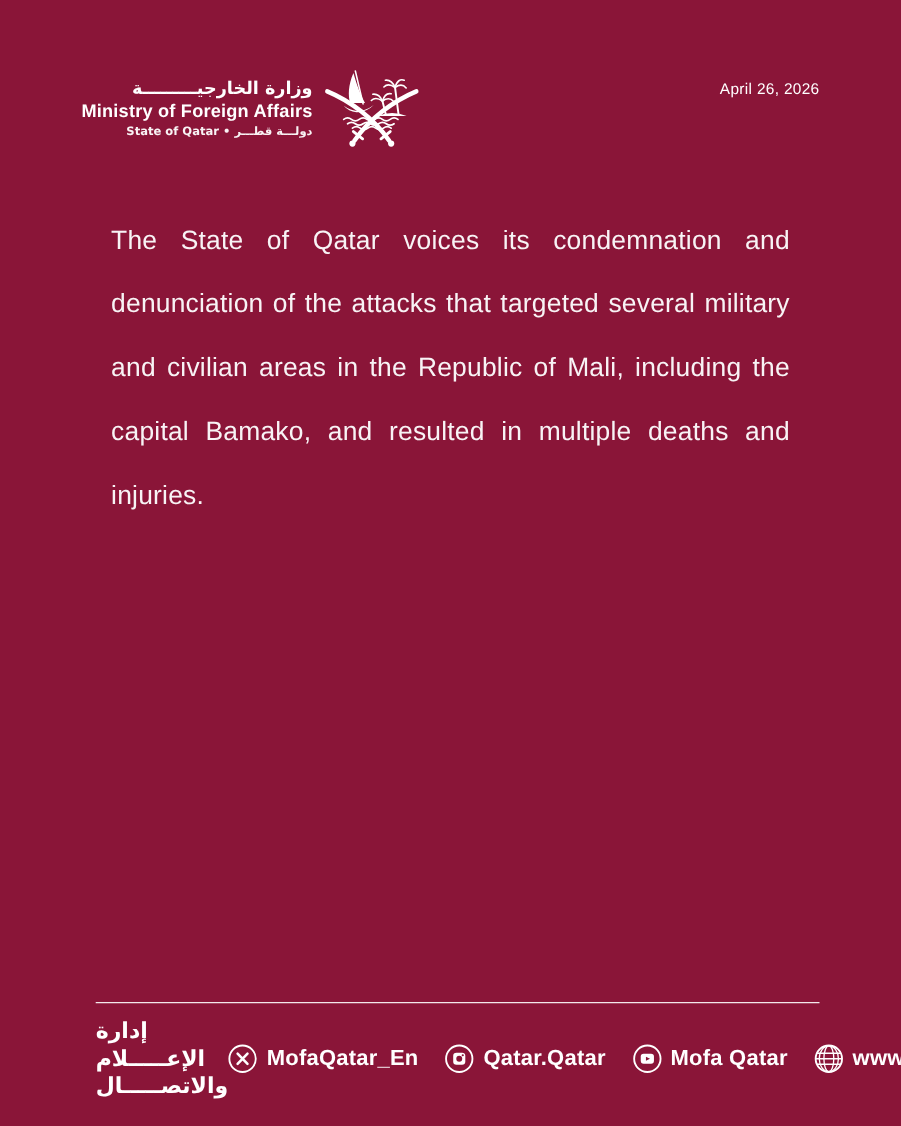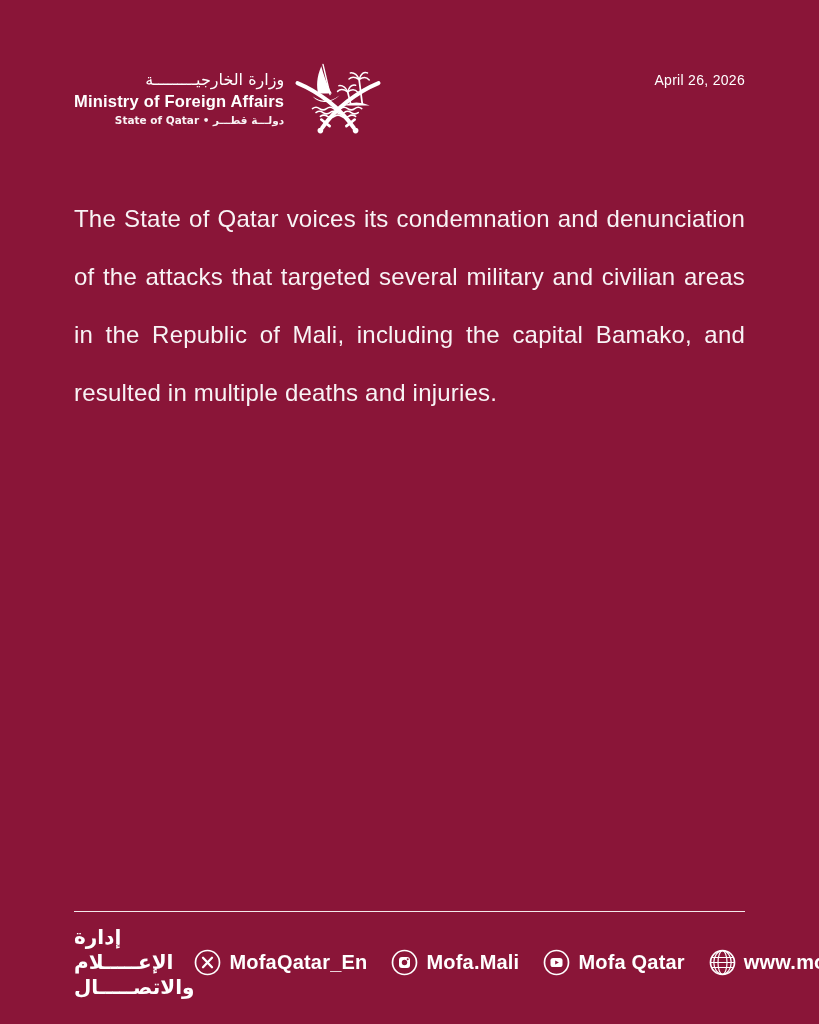--- a/index.html
+++ b/index.html
@@ -18,53 +18,53 @@
     display: flex; justify-content: space-between; align-items: flex-start;
     padding: 52px 74px 0 74px;
   }
   .logo { display: flex; align-items: center; gap: 10px; }
   .logo-text {
     text-align: right;
     display: flex; flex-direction: column; align-items: flex-end;
   }
   .logo-ar {
     font-family: "DejaVu Sans", sans-serif;
-    font-size: 16px; font-weight: normal; line-height: 1.2;
+    font-size: 16px; font-weight: bold; line-height: 1.2;
     letter-spacing: 0.5px;
   }
   .logo-en {
     font-size: 16.5px; font-weight: bold; letter-spacing: 0.2px;
     margin-top: 2px; line-height: 1.25; white-space: nowrap;
   }
   .logo-state {
     font-family: "DejaVu Sans", sans-serif;
     font-size: 10.5px; font-weight: bold; margin-top: 3px; opacity: 0.95;
   }
   .emblem { width: 88px; height: 92px; flex: 0 0 auto; }
   .date {
     font-size: 14px; font-weight: normal; letter-spacing: 0.3px;
     margin-top: 20px; white-space: nowrap;
   }
 
   
   .statement {
-    padding: 0 74px; margin-top: 46px;
+    padding: 0 101px; margin-top: 46px;
   }
   .statement p {
     margin: 0 0 13px 0;
     font-size: 24px; font-weight: 500;
     line-height: 58px;
     letter-spacing: 0.2px;
     text-align: justify;
     color: #F8F3F5;
   }
 
   
   .footer {
-    position: absolute; left: 74px; right: 74px; bottom: 24px;
+    position: absolute; left: 87px; right: 74px; bottom: 24px;
   }
   .footer-divider {
     border: 0; border-top: 1.5px solid rgba(255,255,255,0.9);
     margin: 0 0 13px 0;
   }
   .footer-row {
     display: flex; justify-content: space-between; align-items: center;
   }
   .dept { display: flex; flex-direction: column; }
   .dept-ar {
@@ -146,21 +146,21 @@
           <span class="social-label">MofaQatar_En</span>
         </div>
 
         <div class="social-item">
           <svg width="27" height="27" viewBox="0 0 27 27">
             <circle cx="13.5" cy="13.5" r="12" fill="none" stroke="#FFFFFF" stroke-width="1.7"></circle>
             <rect x="8" y="8" width="11" height="11" rx="3" fill="#FFFFFF"></rect>
             <circle cx="13.5" cy="13.5" r="2.7" fill="#8A1538"></circle>
             <circle cx="16.7" cy="10.3" r="1" fill="#8A1538"></circle>
           </svg>
-          <span class="social-label">Mofa.Mali</span>
+          <span class="social-label">Qatar.Qatar</span>
         </div>
 
         <div class="social-item">
           <svg width="27" height="27" viewBox="0 0 27 27">
             <circle cx="13.5" cy="13.5" r="12" fill="none" stroke="#FFFFFF" stroke-width="1.7"></circle>
             <rect x="7.5" y="9" width="12" height="9" rx="2.6" fill="#FFFFFF"></rect>
             <path d="M 12.2 11.6 L 12.2 15.4 L 15.9 13.5 Z" fill="#8A1538"></path>
           </svg>
           <span class="social-label">Mofa Qatar</span>
         </div>

